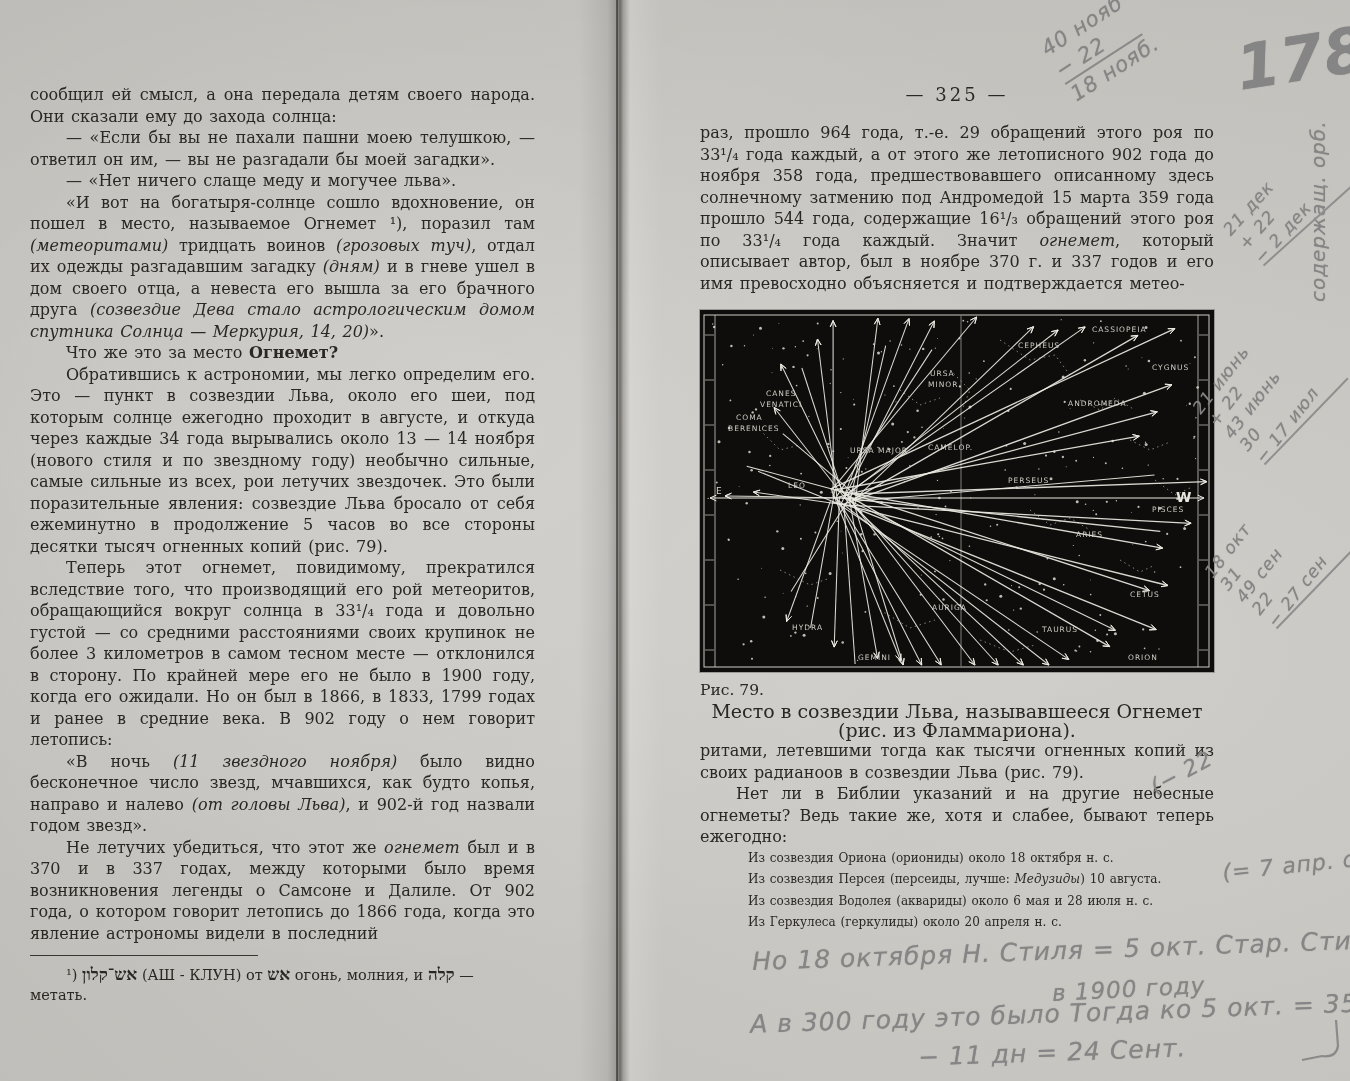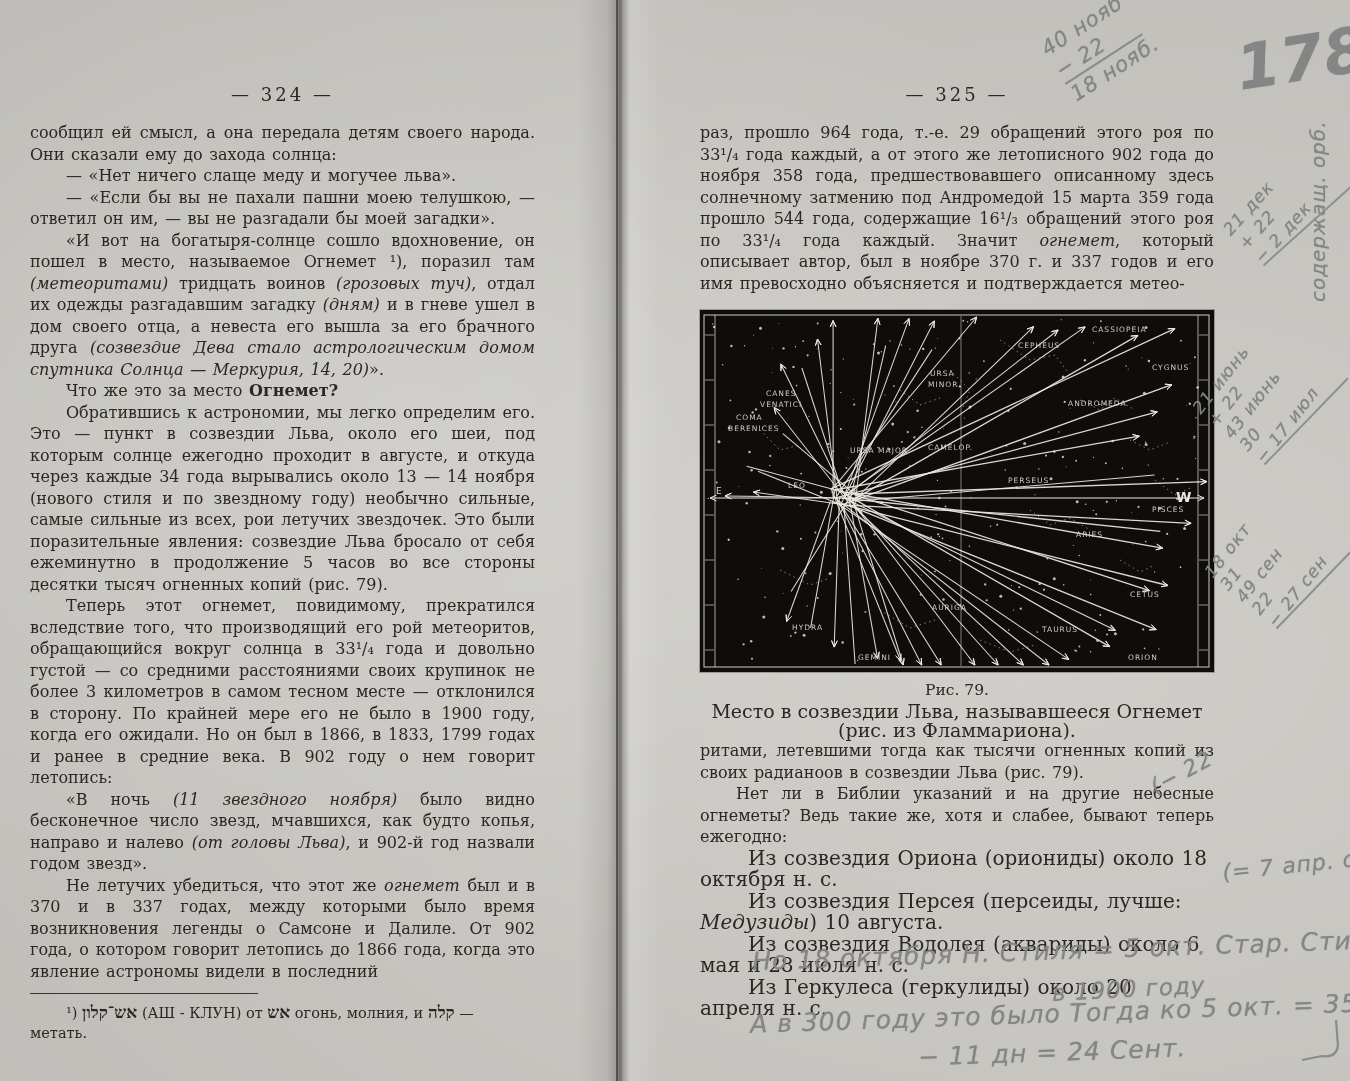--- a/index.html
+++ b/index.html
@@ -19,25 +19,25 @@
   .pageno{text-align:center;font-size:18px;letter-spacing:3px;margin:0 0 16px 0;line-height:22px;}
   p.para{margin:0;font-size:16px;line-height:21.5px;text-align:justify;text-indent:36px;word-spacing:1.5px;}
   p.noindent{text-indent:0;}
   p.para i{font-style:italic;}
   p.para b{font-weight:bold;}
   .heb{font-weight:bold;font-size:17px;}
   .footrule{width:228px;border:0;border-top:1.6px solid #3a352f;margin:11px 0 8px 0;}
   .footnote{font-size:14.5px;line-height:20px;text-indent:36px;margin:0;}
 
   
-  p.item{margin:0;font-size:20px;line-height:21.5px;text-indent:48px;word-spacing:1px;}
+  p.item{margin:0;font-size:12px;line-height:21.5px;text-indent:48px;word-spacing:1px;}
 
   
   #figwrap{margin-top:16px;line-height:0;box-shadow:0 0 0 1px rgba(0,0,0,.25);}
-  .cap-title{text-align:center;font-size:15.5px;margin:8px 0 0 0;line-height:20px;}
+  .cap-title{text-align:left;font-size:15.5px;margin:8px 0 0 0;line-height:20px;}
   .cap-text{text-align:center;font-size:19px;margin:2px 0 0 0;line-height:19px;}
   .afterfig{margin-top:14px;}
 
   
   .pencil{position:absolute;color:#858585;font-family:"DejaVu Sans", sans-serif;font-style:italic;
     letter-spacing:1px;text-shadow:0 0 1px rgba(110,110,110,.55);white-space:nowrap;}
   .pencil .hl{display:block;}
   #top-note{left:1050px;top:6px;font-size:21px;line-height:26px;transform:rotate(-33deg);}
   #top-note .hl:nth-child(2){border-bottom:2px solid #8a8a8a;width:92px;}
   #n178{left:1236px;top:22px;font-size:62px;transform:rotate(-9deg);font-weight:bold;font-style:italic;}
@@ -56,25 +56,24 @@
 </style>
 </head>
 <body>
 
 <div id="canvas">
 
   <div class="gutter"></div>
   <div class="gutter-line"></div>
 
   <div class="page-col" id="left-col">
-    <p class="pageno">— 324 —</p>
     <div id="lp-paras">
         <p class="para noindent"><span>сообщил ей смысл, а она передала детям своего народа.  Они сказали ему до захода солнца:</span></p>
+        <p class="para"><span>— «Если бы вы не пахали пашни моею телушкою, — ответил он им, — вы не разгадали бы моей загадки».</span></p>
         <p class="para"><span>— «Нет ничего слаще меду и могучее льва».</span></p>
-        <p class="para"><span>— «Если бы вы не пахали пашни моею телушкою, — ответил он им, — вы не разгадали бы моей загадки».</span></p>
         <p class="para"><span>«И вот на богатыря-солнце сошло вдохновение, он пошел в место, называемое Огнемет ¹), поразил там </span><i>(метеоритами)</i><span> тридцать воинов </span><i>(грозовых туч)</i><span>, отдал их одежды разгадавшим загадку </span><i>(дням)</i><span> и в гневе ушел в дом своего отца, а невеста его вышла за его брачного друга </span><i>(созвездие Дева стало астрологическим домом спутника Солнца — Меркурия, 14, 20)</i><span>».</span></p>
         <p class="para"><span>Что же это за место </span><b>Огнемет?</b></p>
         <p class="para"><span>Обратившись к астрономии, мы легко определим его.  Это — пункт в созвездии Льва, около его шеи, под которым солнце ежегодно проходит в августе, и откуда через каждые 34 года вырывались около 13 — 14 ноября (нового стиля и по звездному году) необычно сильные, самые сильные из всех, рои летучих звездочек.  Это были поразительные явления: созвездие Льва бросало от себя ежеминутно в продолжение 5 часов во все стороны десятки тысяч огненных копий (рис. 79).</span></p>
         <p class="para"><span>Теперь этот огнемет, повидимому, прекратился вследствие того, что производящий его рой метеоритов, обращающийся вокруг солнца в 33¹/₄ года и довольно густой — со средними расстояниями своих крупинок не более 3 километров в самом тесном месте — отклонился в сторону.  По крайней мере его не было в 1900 году, когда его ожидали.  Но он был в 1866, в 1833, 1799 годах и ранее в средние века.  В 902 году о нем говорит летопись:</span></p>
         <p class="para"><span>«В ночь </span><i>(11 звездного ноября)</i><span> было видно бесконечное число звезд, мчавшихся, как будто копья, направо и налево </span><i>(от головы Льва)</i><span>, и 902-й год назвали годом звезд».</span></p>
         <p class="para"><span>Не летучих убедиться, что этот же </span><i>огнемет</i><span> был и в 370 и в 337 годах, между которыми было время возникновения легенды о Самсоне и Далиле.  От 902 года, о котором говорит летопись до 1866 года, когда это явление астрономы видели в последний</span></p>
       </div>
     <hr class="footrule">
     <p class="footnote"><span>¹) </span><span class="heb">אש־קלון</span><span> (АШ - КЛУН) от </span><span class="heb">אש</span><span> огонь, молния, и </span><span class="heb">קלה</span><span> — метать.</span></p>
   </div>

